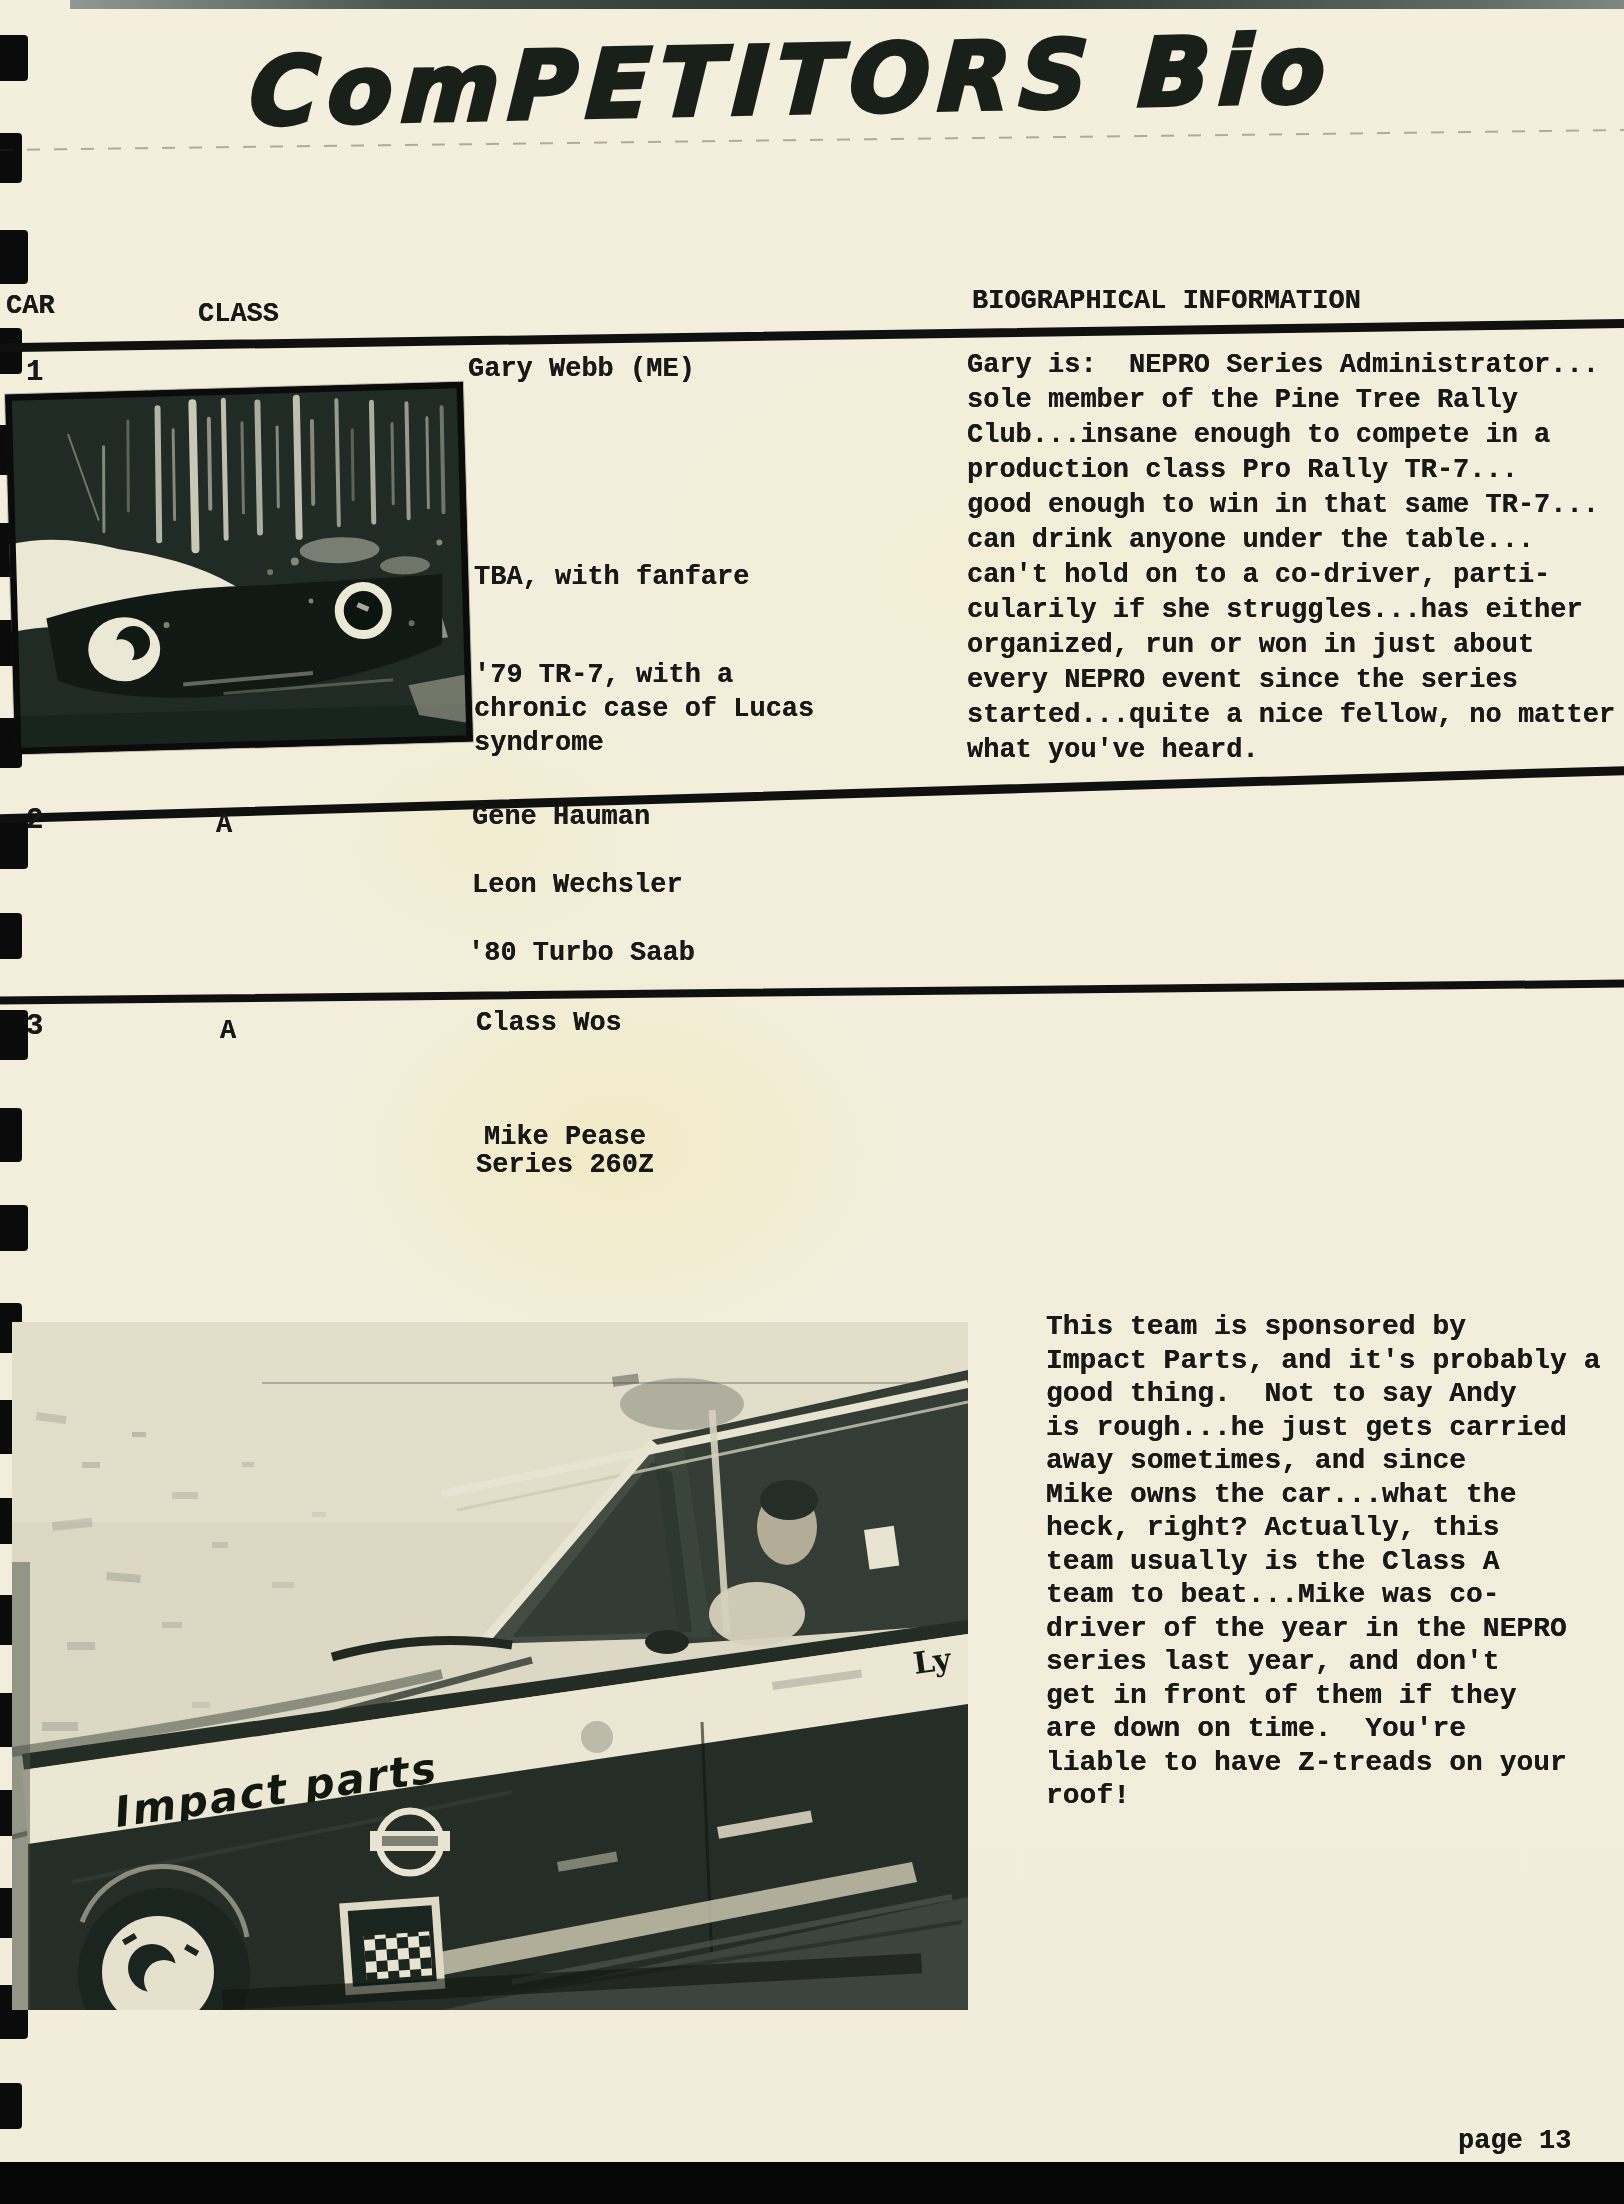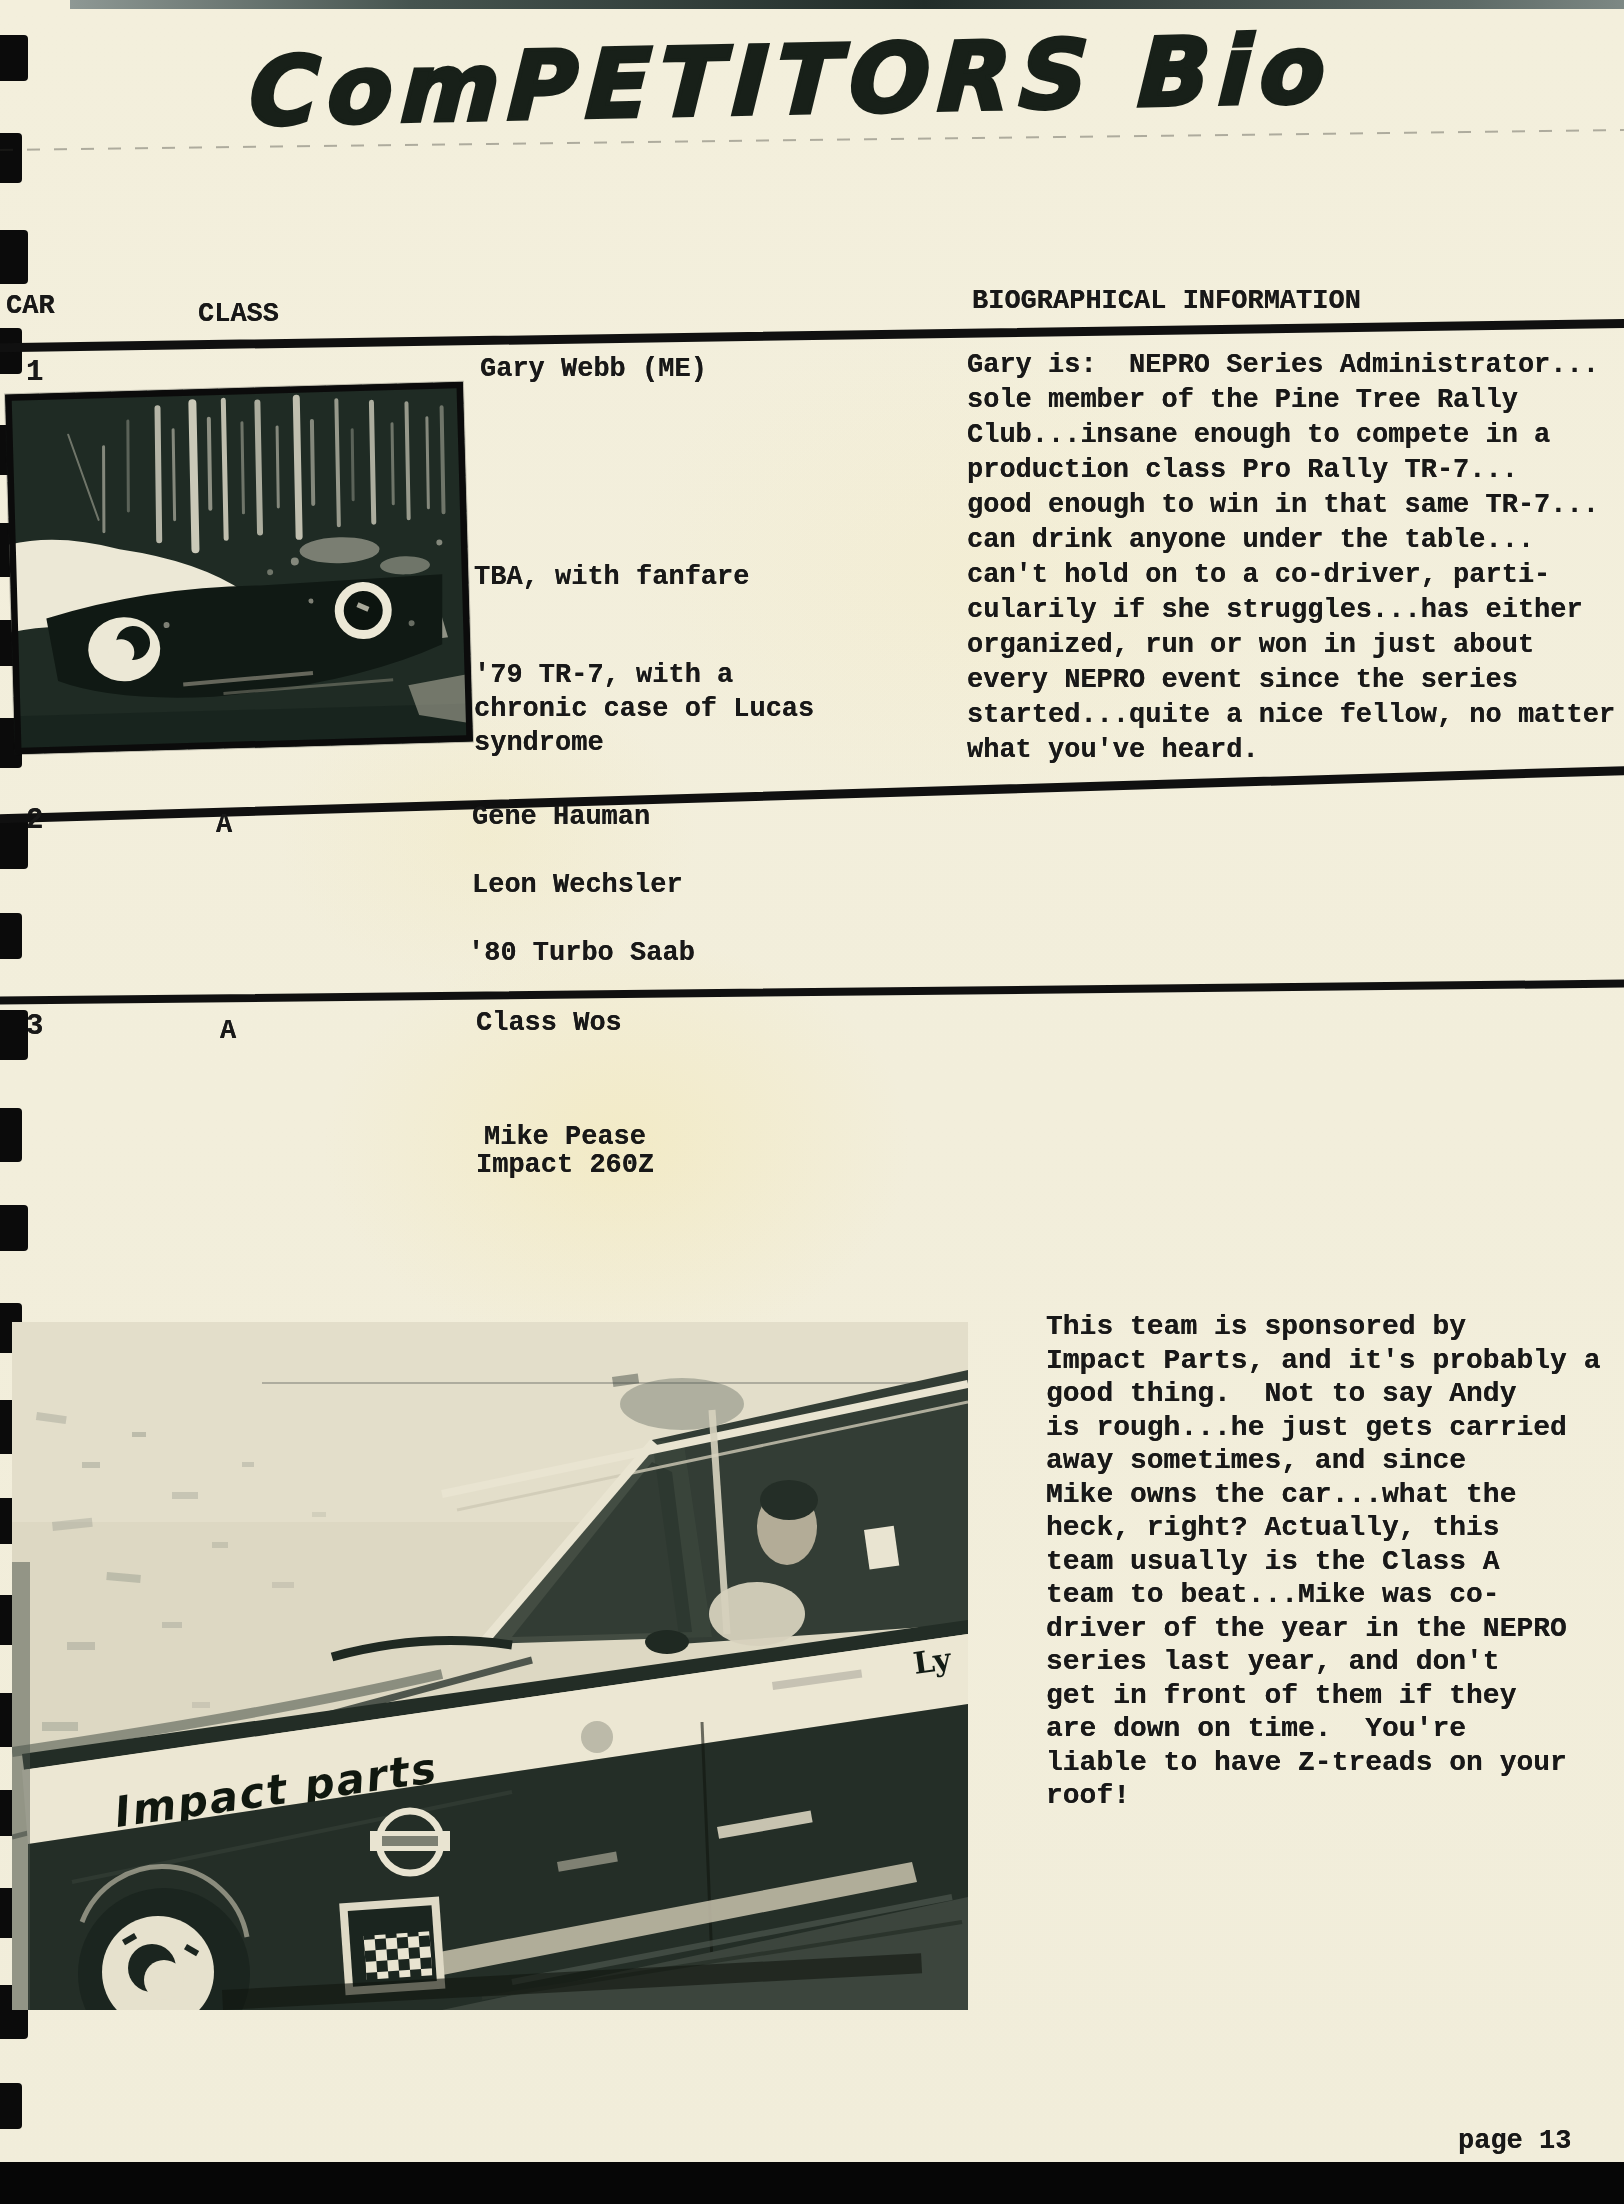--- a/index.html
+++ b/index.html
@@ -124,40 +124,40 @@
       <circle cx="155" cy="235" r="3" fill="#ece8d6" opacity=".5"></circle>
       <circle cx="300" cy="215" r="2.5" fill="#ece8d6" opacity=".5"></circle>
       <circle cx="400" cy="240" r="3" fill="#ece8d6" opacity=".4"></circle>
 
       <rect x="0" y="322" width="458" height="38" fill="#18231d" opacity=".85"></rect>
       <polygon points="395,302 458,292 458,342 405,332" fill="#d9d4c0" opacity=".45"></polygon>
       <rect x="3" y="3" width="452" height="354" fill="none" stroke="#0b0b0b" stroke-width="7"></rect>
     </svg>
   </div>
 
-  <div class="abs tw sz27" style="left:468px;top:352px;margin-left:12px;">Gary Webb (ME)</div>
+  <div class="abs tw sz27" style="left:468px;top:352px;">Gary Webb (ME)</div>
   <div class="abs tw sz27" style="left:474px;top:560px;">TBA, with fanfare</div>
   <div class="abs tw sz27" style="left:474px;top:658px;line-height:34px;"><div class="ln">'79 TR-7, with a</div><div class="ln">chronic case of Lucas</div><div class="ln">syndrome</div></div>
   <div class="abs tw sz27 clipcol" style="left:967px;top:348px;width:657px;"><div class="ln">Gary is:  NEPRO Series Administrator...</div><div class="ln">sole member of the Pine Tree Rally</div><div class="ln">Club...insane enough to compete in a</div><div class="ln">production class Pro Rally TR-7...</div><div class="ln">good enough to win in that same TR-7...</div><div class="ln">can drink anyone under the table...</div><div class="ln">can't hold on to a co-driver, parti-</div><div class="ln">cularily if she struggles...has either</div><div class="ln">organized, run or won in just about</div><div class="ln">every NEPRO event since the series</div><div class="ln">started...quite a nice fellow, no matter</div><div class="ln">what you've heard.</div></div>
 
   <div class="rule" style="left:-10px;top:790px;width:1660px;height:9px;transform:rotate(-1.7deg);"></div>
 
   <div class="abs tw sz29" style="left:26px;top:804px;">2</div>
   <div class="abs tw sz27" style="left:216px;top:808px;">A</div>
   <div class="abs tw sz27" style="left:472px;top:800px;">Gene Hauman</div>
   <div class="abs tw sz27" style="left:472px;top:868px;">Leon Wechsler</div>
   <div class="abs tw sz27" style="left:468px;top:936px;line-height:34px;"><div class="ln">'80 Turbo Saab</div></div>
 
   <div class="rule" style="left:-10px;top:988px;width:1660px;height:8px;transform:rotate(-0.6deg);"></div>
 
   <div class="abs tw sz29" style="left:26px;top:1010px;">3</div>
   <div class="abs tw sz27" style="left:220px;top:1014px;">A</div>
   <div class="abs tw sz27" style="left:476px;top:1006px;">Class Wos</div>
   <div class="abs tw sz27" style="left:484px;top:1078px;margin-top:42px;">Mike Pease</div>
-  <div class="abs tw sz27" style="left:476px;top:1148px;line-height:34px;"><div class="ln">Impact 260Z</div></div>
+  <div class="abs tw sz27" style="left:476px;top:1148px;line-height:34px;"><div class="ln">Series 260Z</div></div>
   <div class="abs tw sz28 clipcol" style="left:1046px;top:1310px;width:578px;"><div class="ln">This team is sponsored by</div><div class="ln">Impact Parts, and it's probably a</div><div class="ln">good thing.  Not to say Andy</div><div class="ln">is rough...he just gets carried</div><div class="ln">away sometimes, and since</div><div class="ln">Mike owns the car...what the</div><div class="ln">heck, right? Actually, this</div><div class="ln">team usually is the Class A</div><div class="ln">team to beat...Mike was co-</div><div class="ln">driver of the year in the NEPRO</div><div class="ln">series last year, and don't</div><div class="ln">get in front of them if they</div><div class="ln">are down on time.  You're</div><div class="ln">liable to have Z-treads on your</div><div class="ln">roof!</div></div>
 
   <div class="abs" style="left:12px;top:1322px;width:956px;height:688px;">
     <svg width="956" height="688" viewBox="0 0 956 688">
       <rect x="0" y="0" width="956" height="688" fill="#ddd8c3"></rect>
       <rect x="0" y="0" width="956" height="200" fill="#e3deca"></rect>
 
       <g fill="#5b665e">
         <rect x="25" y="90" width="30" height="8" opacity=".22" transform="rotate(8 25 90)"></rect>
         <rect x="70" y="140" width="18" height="6" opacity=".25"></rect>

